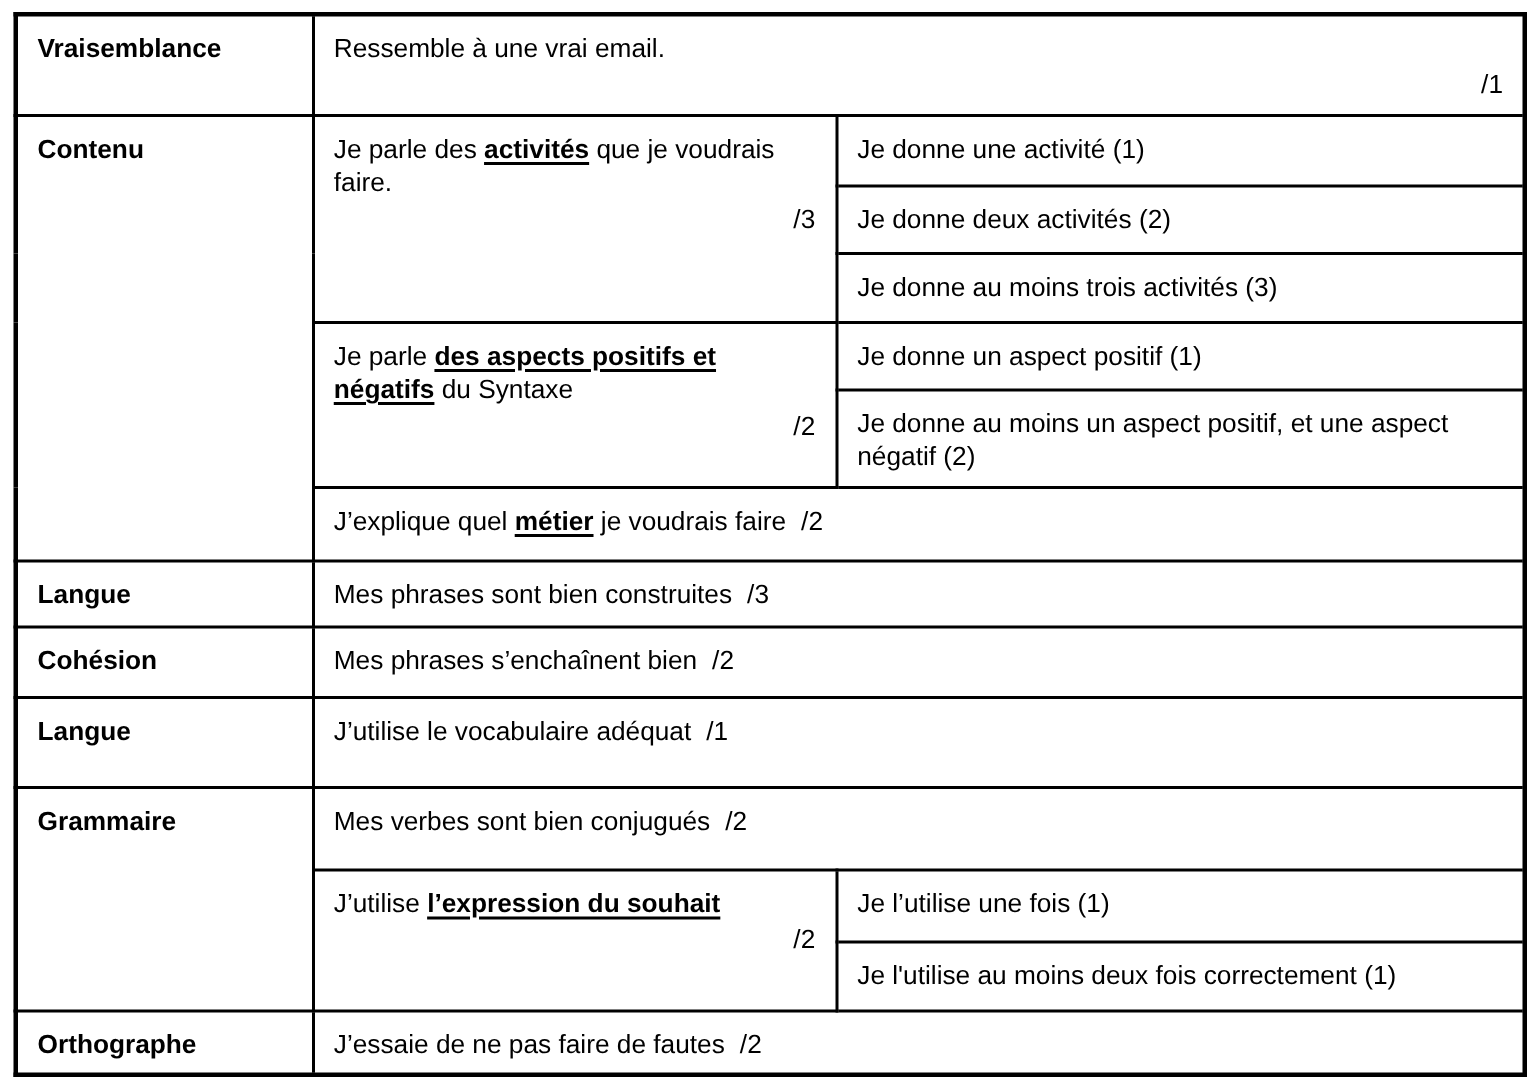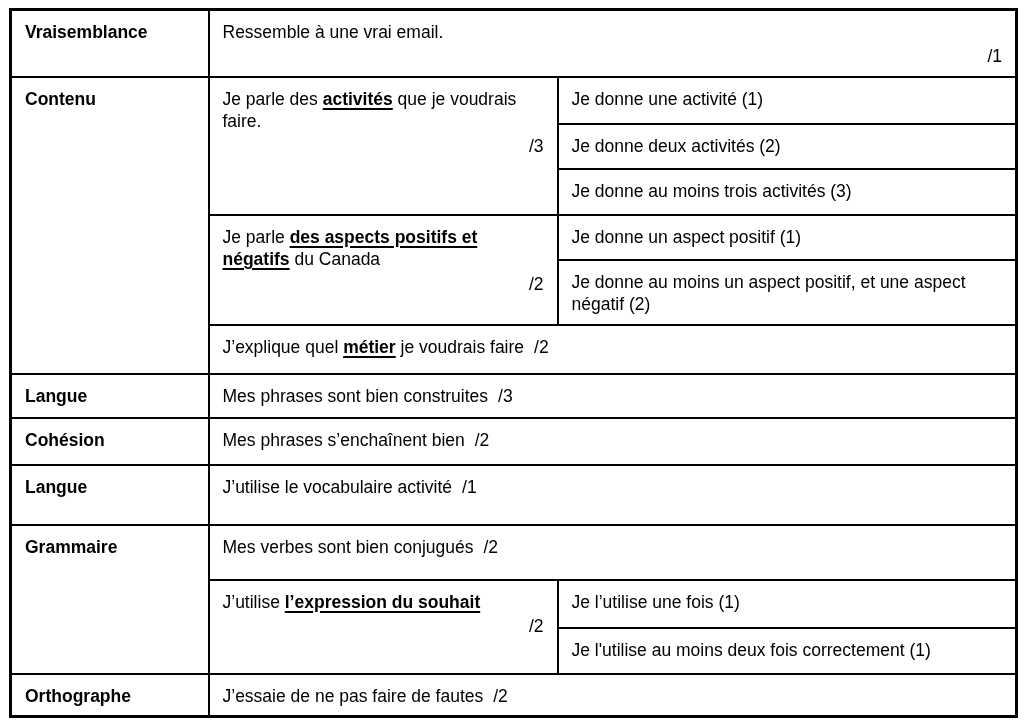--- a/index.html
+++ b/index.html
@@ -84,21 +84,21 @@
     </tr>
     <tr style="height:45px">
       <td>Je donne deux activités (2)</td>
     </tr>
     <tr style="height:46px">
       <td>Je donne au moins trois activités (3)</td>
     </tr>
 
     <tr style="height:45px">
       <td rowspan="2">
-        <div><span>Je parle </span><span class="bu">des aspects positifs et négatifs</span><span> du Canada</span></div>
+        <div><span>Je parle </span><span class="bu">des aspects positifs et négatifs</span><span> du Syntaxe</span></div>
         <div class="score-line">/2</div>
       </td>
       <td>Je donne un aspect positif (1)</td>
     </tr>
     <tr style="height:63px">
       <td>Je donne au moins un aspect positif, et une aspect négatif (2)</td>
     </tr>
 
     <tr style="height:49px">
       <td colspan="2">
@@ -126,21 +126,21 @@
           <div>Mes phrases s’enchaînent bien</div>
           <div class="score">/2</div>
         </div>
       </td>
     </tr>
 
     <tr style="height:60px">
       <td class="cat">Langue</td>
       <td colspan="2">
         <div class="inline-row">
-          <div>J’utilise le vocabulaire activité</div>
+          <div>J’utilise le vocabulaire adéquat</div>
           <div class="score">/1</div>
         </div>
       </td>
     </tr>
 
     <tr style="height:55px">
       <td class="cat" rowspan="3">Grammaire</td>
       <td colspan="2">
         <div class="inline-row">
           <div>Mes verbes sont bien conjugués</div>

